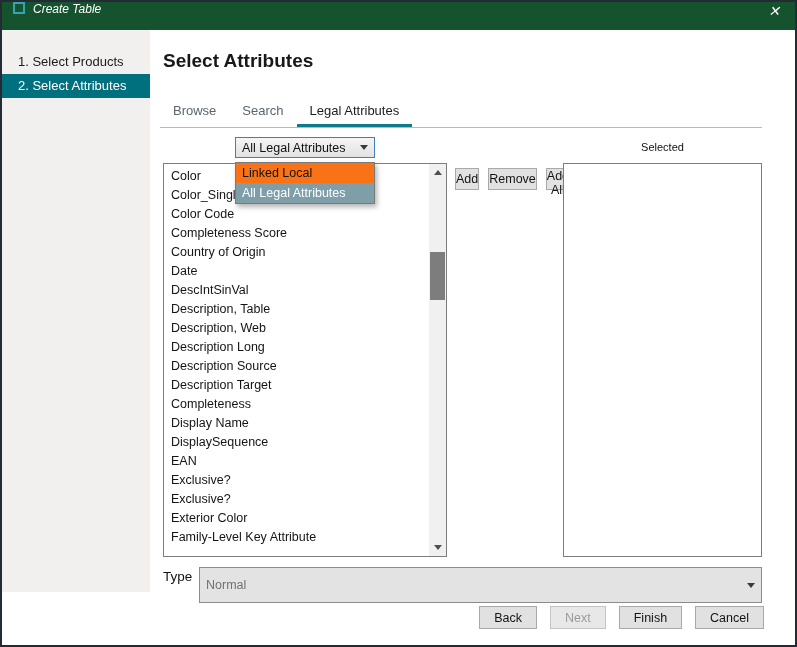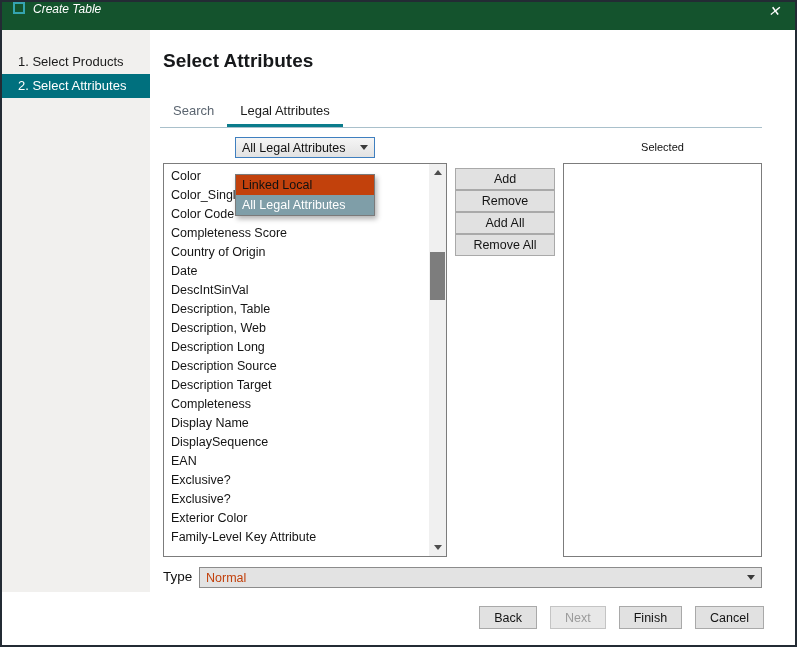--- a/index.html
+++ b/index.html
@@ -40,56 +40,56 @@
 
   
   .filter-combo {
     position:absolute; left:233px; top:135px; width:140px; height:21px;
     border:1px solid #3f7fbf; background:linear-gradient(#f5f5f5,#e2e2e2);
     display:flex; align-items:center; padding:0 6px; font-size:12.5px; color:#111;
   }
   .chev { margin-left:auto; width:0; height:0;
     border-left:4px solid transparent; border-right:4px solid transparent; border-top:5px solid #3a3a3a; }
   .combo-popup {
-    position:absolute; left:233px; top:172px; width:140px; z-index:20;
-    background:#c2410c; border:1px solid #7a7a7a; box-shadow:2px 3px 5px rgba(0,0,0,.3);
+    position:absolute; left:233px; top:160px; width:140px; z-index:20;
+    background:#f97316; border:1px solid #7a7a7a; box-shadow:2px 3px 5px rgba(0,0,0,.3);
   }
   .combo-option { height:20px; line-height:20px; padding-left:6px; font-size:12.5px; color:#111; white-space:nowrap; }
   .combo-option.highlighted { background:#7f9ea8; color:#ffffff; }
 
   .selected-label { position:absolute; left:561px; width:199px; top:139px; text-align:center; font-size:11px; color:#111; }
 
   
   .avail-list { position:absolute; left:161px; top:161px; width:284px; height:394px; border:1px solid #7c7c7c; background:#fff; }
   .avail-items { position:absolute; left:0; top:3px; right:17px; bottom:0; overflow:hidden; }
   .attr-item { height:19px; line-height:19px; padding-left:7px; font-size:12.5px; color:#141414; white-space:nowrap; }
 
   .vscroll { position:absolute; top:0; right:0; bottom:0; width:17px; background:#f0f0f0; }
   .scroll-btn { position:absolute; left:0; width:17px; height:17px; display:flex; align-items:center; justify-content:center; }
   .scroll-btn.up { top:0; } .scroll-btn.down { bottom:0; }
   .tri-up { width:0; height:0; border-left:4px solid transparent; border-right:4px solid transparent; border-bottom:5px solid #4e4e4e; }
   .tri-down { width:0; height:0; border-left:4px solid transparent; border-right:4px solid transparent; border-top:5px solid #4e4e4e; }
   .scroll-thumb { position:absolute; left:1px; right:1px; top:88px; height:48px; background:#7d7d7d; }
 
   
-  .actions { position:absolute; left:453px; top:166px; width:100px; display:flex; flex-direction:column; }
+  .actions { position:absolute; left:453px; top:166px; width:100px; display:flex; flex-direction:row; gap:9px; }
   .action-btn, .btn {
     height:22px; background:#e1e1e1; border:1px solid #a9a9a9;
     font-family:inherit; font-size:12.5px; color:#141414;
   }
 
   
   .selected-list { position:absolute; left:561px; top:161px; width:199px; height:394px; border:1px solid #7c7c7c; background:#fff; }
 
   
   .type-label { position:absolute; left:161px; top:567px; font-size:13.5px; color:#111; }
   .type-combo {
-    position:absolute; left:197px; top:565px; width:563px; height:21px;
+    position:absolute; left:197px; top:565px; width:563px; height:36px;
     background:#e3e3e3; border:1px solid #8c8c8c;
-    display:flex; align-items:center; padding:0 6px; font-size:12.5px; color:#c2410c;
+    display:flex; align-items:center; padding:0 6px; font-size:12.5px; color:#737373;
   }
 
   
   .footer { position:absolute; top:604px; right:31px; display:flex; gap:13px; }
   .btn { height:23px; min-width:55px; padding:0 14px; }
   .btn.disabled { color:#9b9b9b; background:#e8e8e8; border-color:#c4c4c4; }
 </style>
 </head>
 <body>
 
@@ -105,20 +105,21 @@
 
       <div class="step">1. Select Products</div>
 
       <div class="step active">2. Select Attributes</div>
     </div>
 
   <div class="page-title">Select Attributes</div>
 
   <div class="tabs">
 
+      <div class="tab">Browse</div>
 
       <div class="tab">Search</div>
 
       <div class="tab active">Legal Attributes</div>
     </div>
   <div class="separator"></div>
 
   <div class="filter-combo">
     <span>All Legal Attributes</span>
     <span class="chev"></span>

